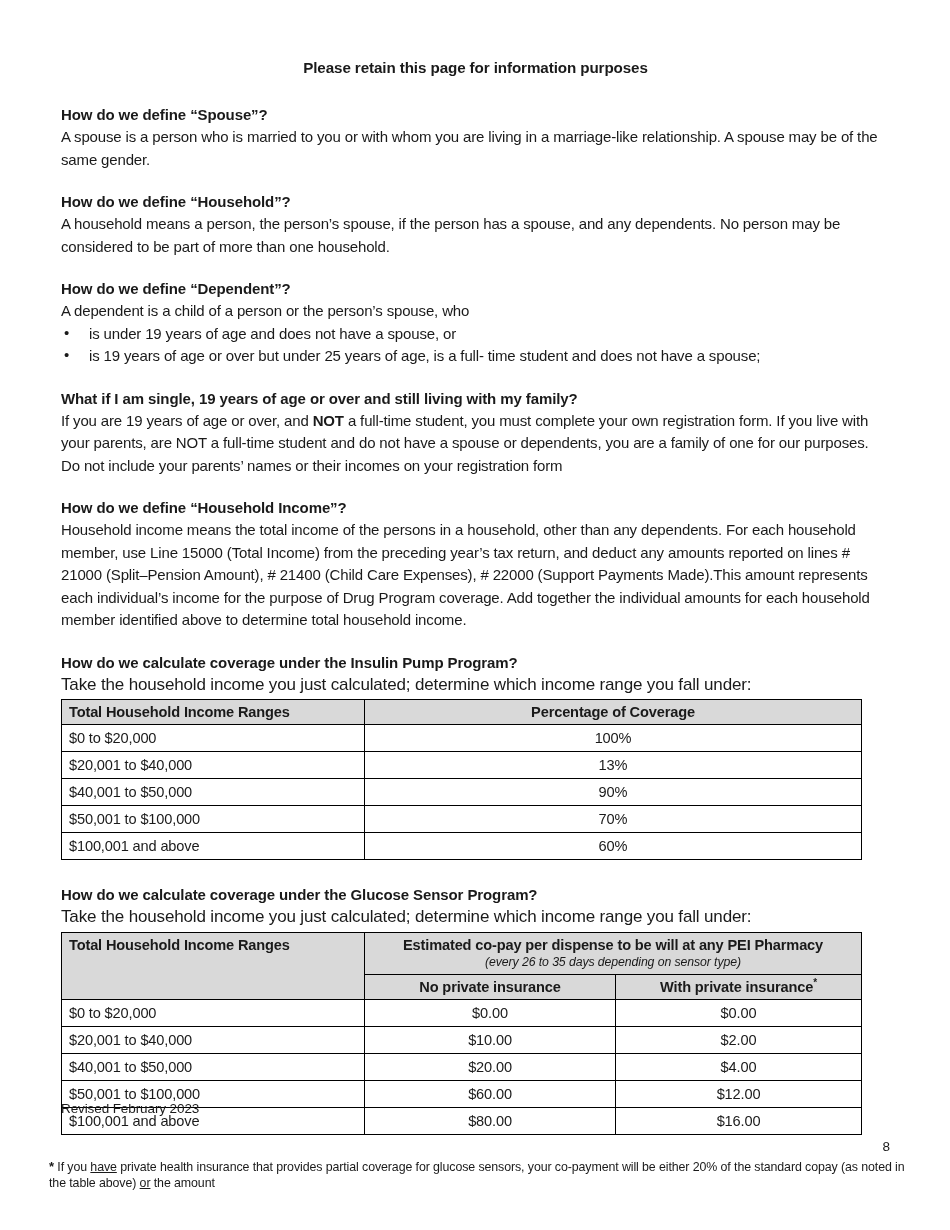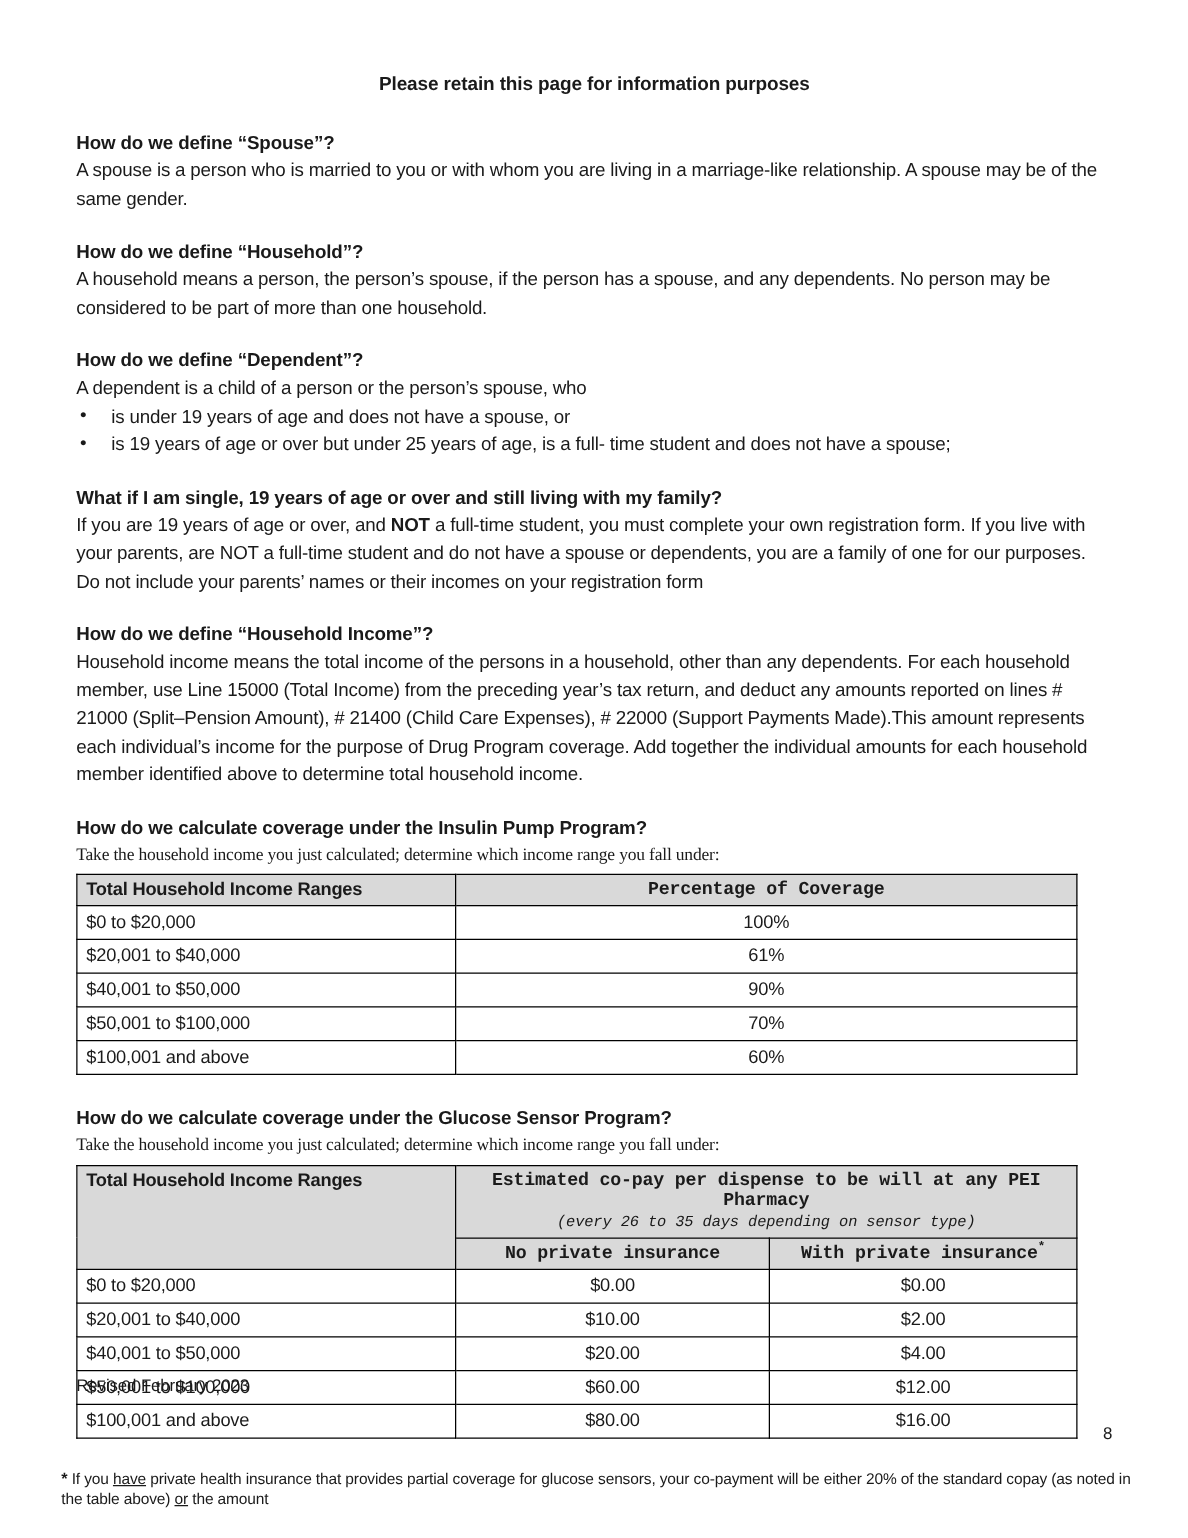--- a/index.html
+++ b/index.html
@@ -59,45 +59,44 @@
     letter-spacing: -0.15px;
   }
   ul.bullets li::before {
     content: "\2022";
     position: absolute;
     left: 3px;
     top: -1px;
     font-size: 15px;
   }
   .lead-in {
-    font-size: 14px;
+    font-size: 17px;
     line-height: 22.5px;
     margin: 0 0 3px 0;
     letter-spacing: -0.15px;
-    font-family: Liberation Serif, serif;
   }
   table.data-table {
     border-collapse: collapse;
     width: 800px;
     table-layout: fixed;
     margin: 0;
   }
   table.data-table td, table.data-table th {
     border: 1.3px solid #000000;
     font-size: 14.6px;
     padding: 4px 7px;
     vertical-align: middle;
     letter-spacing: -0.15px;
   }
   table.data-table th {
     background: #d9d9d9;
     font-weight: bold;
   }
   th.hdr-left { text-align: left; font-size: 15.2px; padding: 5px 8px; }
-  th.hdr-center { font-size: 15.2px; padding: 5px 8px; font-family: Liberation Mono, monospace; }
+  th.hdr-center { font-size: 15.2px; padding: 5px 8px; }
   td.cell-left { text-align: left; height: 18px; }
   td.cell-center { text-align: center; height: 18px; }
   .sub-note {
     display: block;
     font-weight: normal;
     font-style: italic;
     font-size: 12.3px;
     line-height: 16px;
     margin-top: 1px;
     letter-spacing: -0.1px;
@@ -181,21 +180,21 @@
           <th class="hdr-center">Percentage of Coverage</th>
         </tr>
       </thead>
       <tbody>
         <tr>
           <td class="cell-left">$0 to $20,000</td>
           <td class="cell-center">100%</td>
         </tr>
         <tr>
           <td class="cell-left">$20,001 to $40,000</td>
-          <td class="cell-center">61%</td>
+          <td class="cell-center">13%</td>
         </tr>
         <tr>
           <td class="cell-left">$40,001 to $50,000</td>
           <td class="cell-center">90%</td>
         </tr>
         <tr>
           <td class="cell-left">$50,001 to $100,000</td>
           <td class="cell-center">70%</td>
         </tr>
         <tr>

